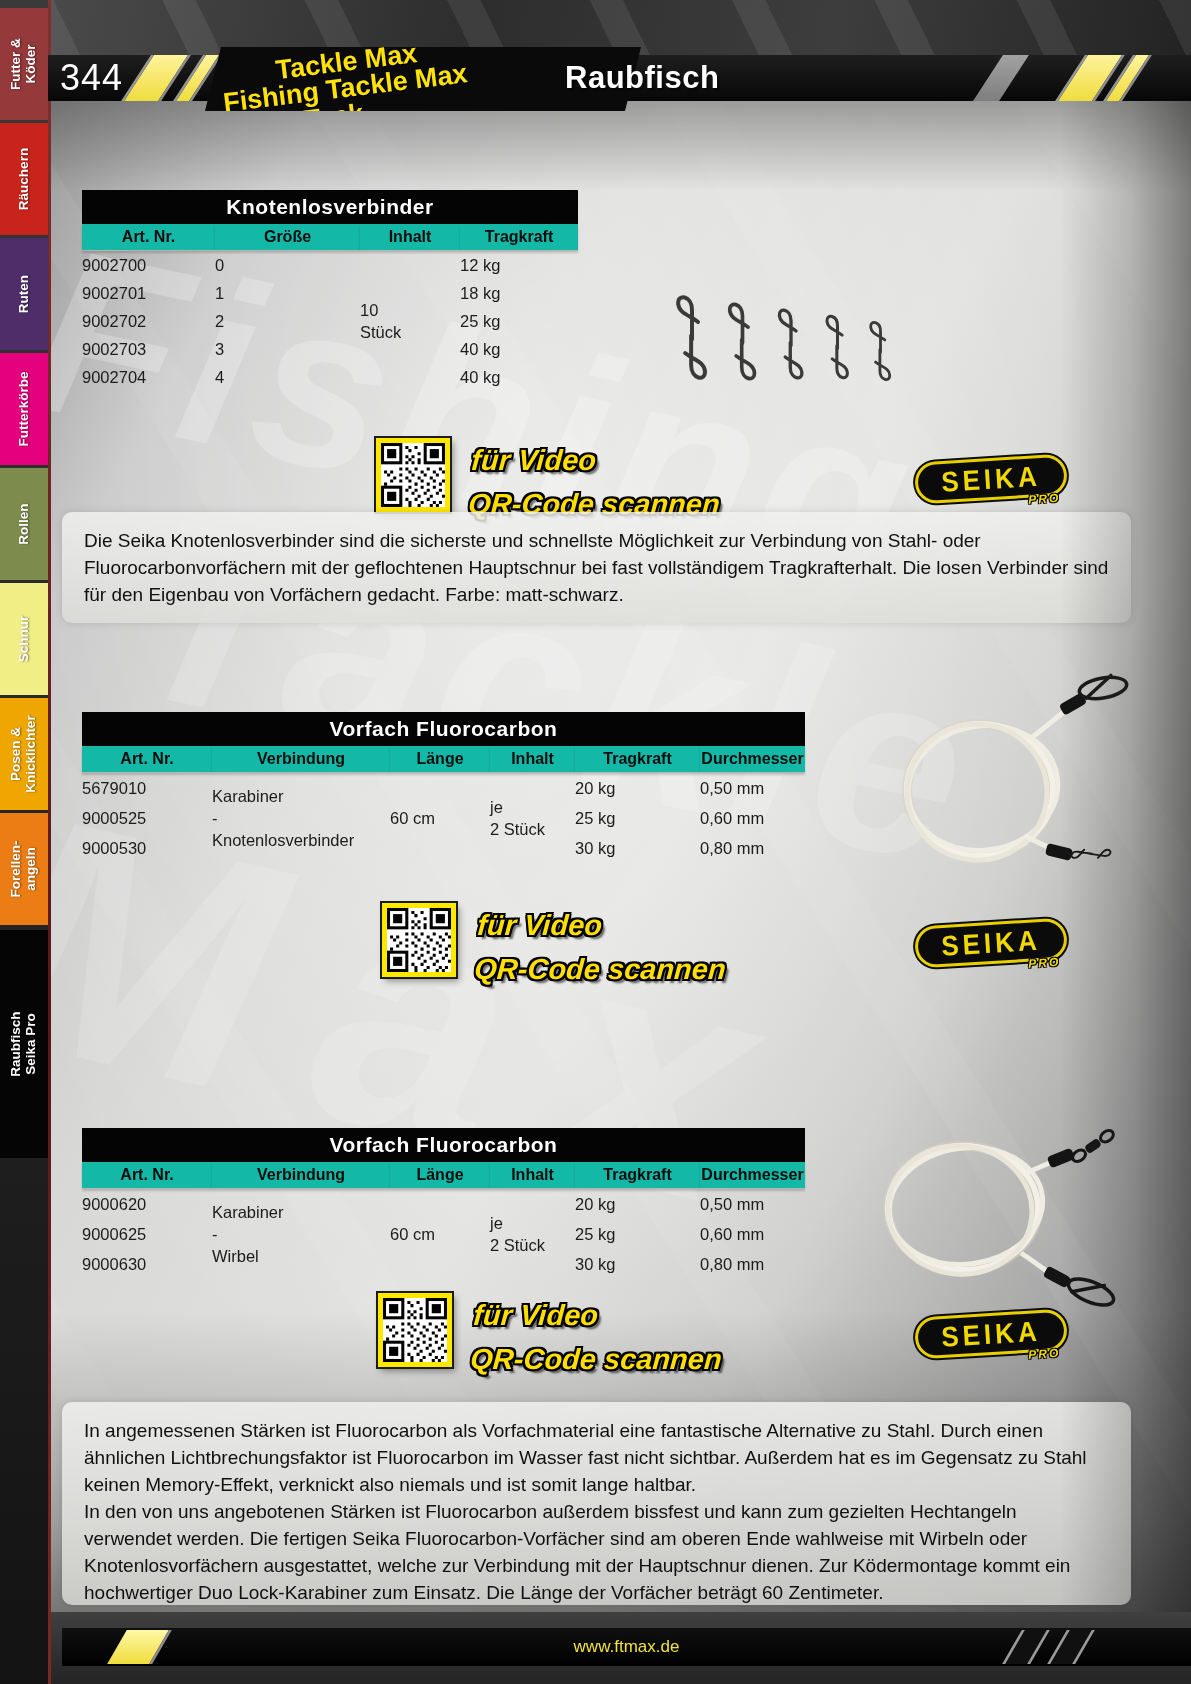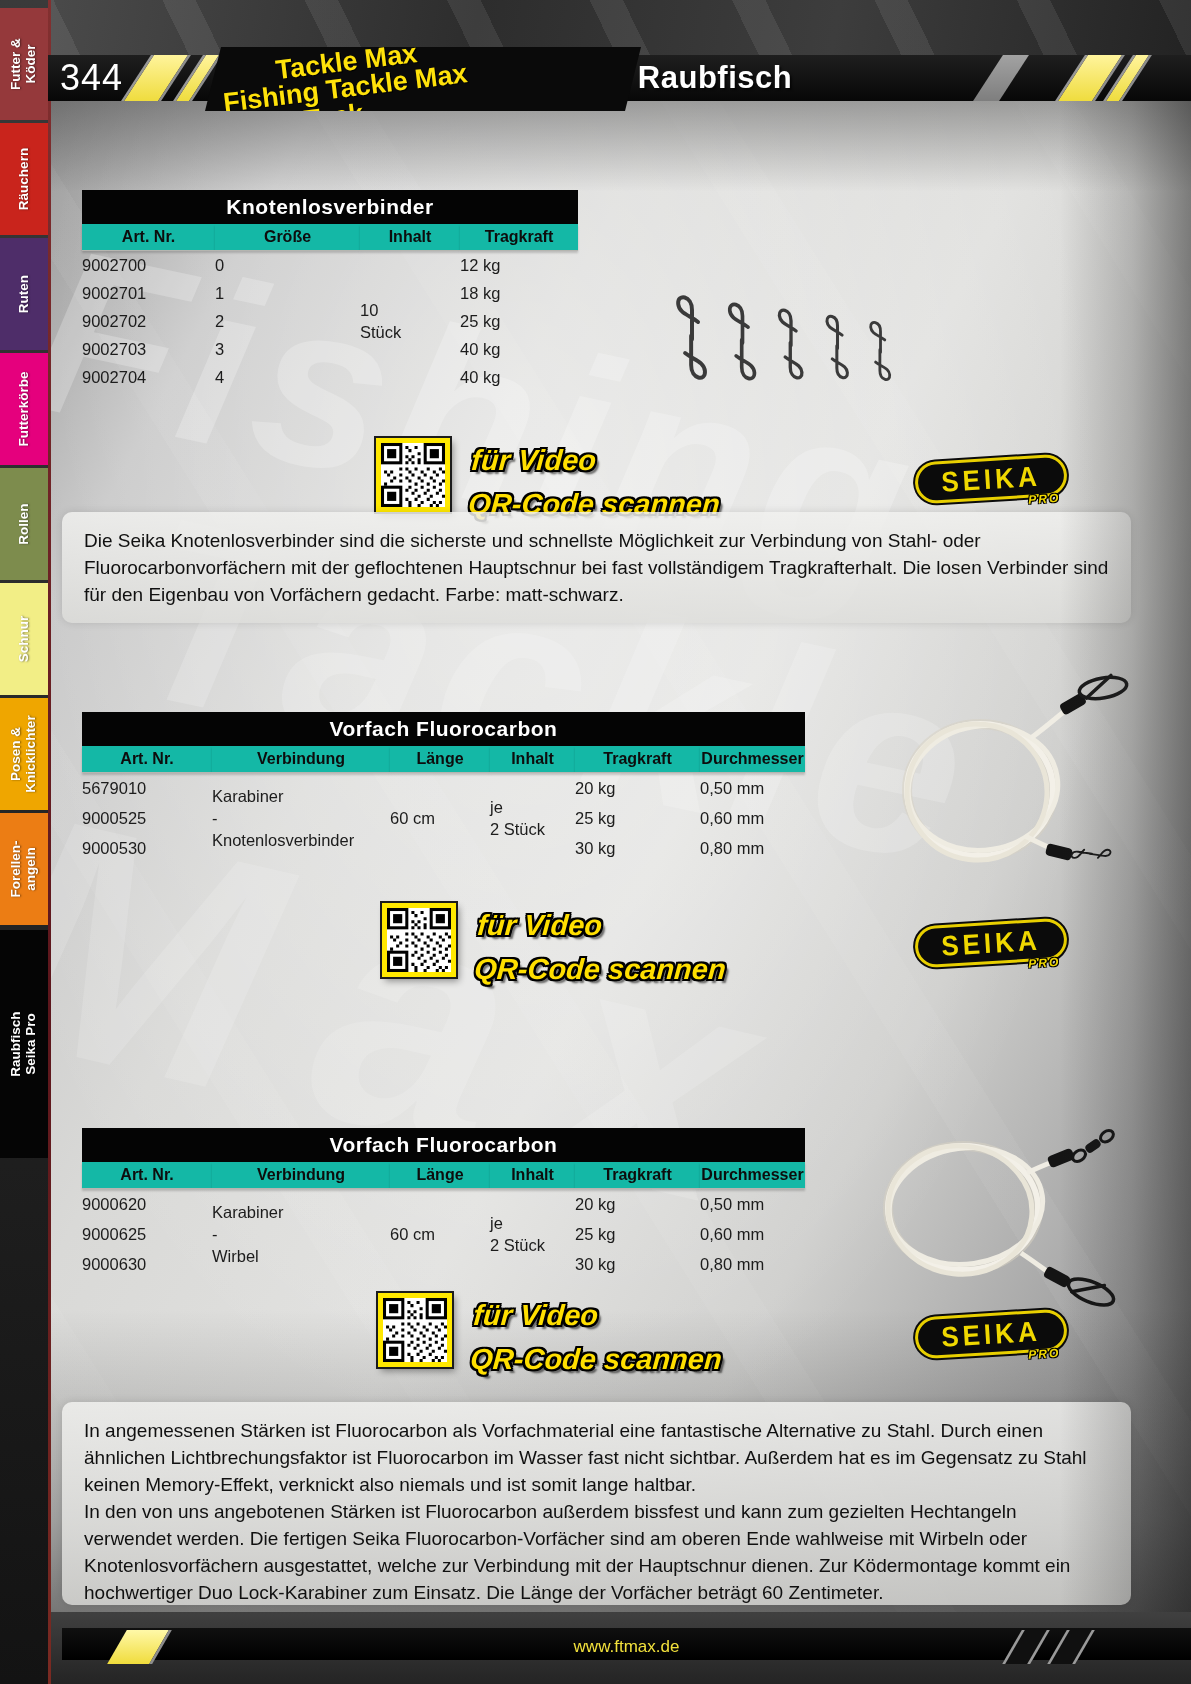--- a/index.html
+++ b/index.html
@@ -50,21 +50,21 @@
   .h-notch{position:absolute;top:0;height:46px;width:26px;transform:skewX(-33deg);
     background:linear-gradient(180deg,#a2a2a2,#7e7e7e);}
   .ftm-logo{position:absolute;left:165px;top:-8px;width:420px;height:64px;overflow:hidden;
     background:#0a0a0a;transform:skewX(-14deg);}
   .ftm-inner{position:absolute;left:12px;top:2px;transform:skewX(14deg) rotate(-7deg);
     color:#ffe20a;font-weight:bold;font-size:27px;line-height:.98;white-space:nowrap;
     text-shadow:1px 1px 0 #000;}
   .ftm-inner div:nth-child(1){margin-left:56px;}
   .ftm-inner div:nth-child(3){margin-left:30px;}
   .page-title{position:absolute;left:517px;top:0;width:300px;height:46px;line-height:46px;
-    text-align:center;color:#fff;font-size:31px;font-weight:bold;letter-spacing:.5px;
+    text-align:left;color:#fff;font-size:31px;font-weight:bold;letter-spacing:.5px;
     text-shadow:2px 2px 2px rgba(0,0,0,.6);}
 
   
   .table-wrap{position:absolute;z-index:5;}
   .tbl-title{background:#040404;color:#fff;font-weight:bold;font-size:21px;text-align:center;
     height:34px;line-height:34px;letter-spacing:.5px;}
   .table-wrap table{width:100%;border-collapse:collapse;table-layout:fixed;}
   .table-wrap th{background:#14b8a6;color:#0d0d0d;font-size:16px;font-weight:bold;height:26px;
     padding:0;border-bottom:1px solid #b5b5b0;box-shadow:0 2px 2px rgba(0,0,0,.18);}
   .table-wrap td{text-align:left;font-size:16.5px;color:#1c1c1c;padding:0;}
@@ -95,21 +95,21 @@
   .seika-box{width:100%;height:100%;box-sizing:border-box;background:#0b0b0b;border:3px solid #e8cf00;
     border-radius:21px;box-shadow:0 0 0 2px #0b0b0b;display:flex;align-items:center;justify-content:center;}
   .seika-word{color:#f0d800;font-weight:bold;font-size:26px;letter-spacing:4px;transform:scaleY(1.08);}
   .seika-pro{position:absolute;right:8px;bottom:-9px;font-style:italic;font-weight:bold;font-size:12px;
     letter-spacing:2px;color:#f0d800;
     text-shadow:1px 1px 0 #000,-1px -1px 0 #000,1px -1px 0 #000,-1px 1px 0 #000;}
 
   .prod-svg{position:absolute;z-index:4;}
 
   
-  .footer-bar{position:absolute;left:62px;top:1628px;width:1129px;height:32px;z-index:8;
+  .footer-bar{position:absolute;left:62px;top:1628px;width:1129px;height:38px;z-index:8;
     background:linear-gradient(180deg,#101010,#000);}
   .footer-url{display:block;width:100%;text-align:center;line-height:38px;color:#f2e13c;
     font-size:17px;text-decoration:none;}
   .f-stripe-y{position:absolute;left:55px;top:2px;width:42px;height:34px;transform:skewX(-30deg);
     background:linear-gradient(180deg,#fff8a8,#f0dc3c);border-right:3px solid #8d8d8d;}
   .f-slash{position:absolute;top:2px;width:22px;height:34px;transform:skewX(-30deg);
     background:#101010;border-left:3px solid #9a9a9a;border-right:3px solid #9a9a9a;}
 </style>
 </head>
 <body>

